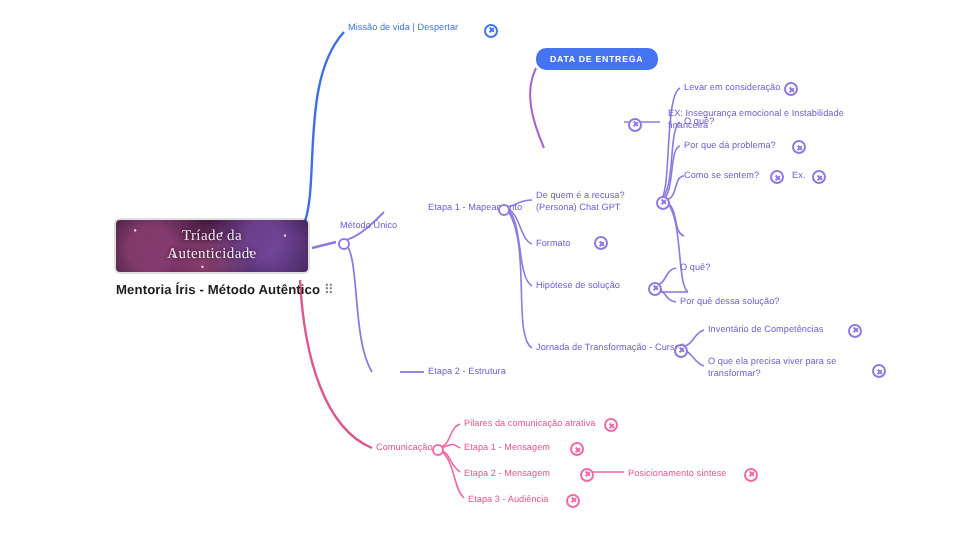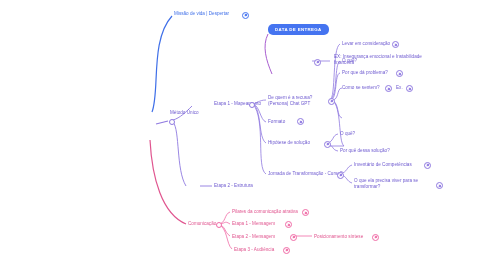--- a/index.html
+++ b/index.html
@@ -114,20 +114,32 @@
     <path d="M218 224 C226 224 224 214 230 212" fill="none" stroke="#f06ba6" stroke-width=".8"></path>
     <path d="M218 224 C226 224 224 220 230 224" fill="none" stroke="#f06ba6" stroke-width=".8"></path>
     <path d="M218 224 C226 226 224 232 230 236" fill="none" stroke="#f06ba6" stroke-width=".8"></path>
     <path d="M218 224 C228 228 226 244 232 249" fill="none" stroke="#f06ba6" stroke-width=".8"></path>
 
     <path d="M296 236 L312 236" fill="none" stroke="#f06ba6" stroke-width=".8"></path>
 
     <path d="M200 186 L212 186" fill="none" stroke="#8f79e0" stroke-width=".9"></path>
   </svg>
 
+  <div class="node central">
+    <div class="art">
+      <div class="title">
+        <span>Tríade da</span><br>
+        <span>Autenticidade</span>
+      </div>
+    </div>
+    <div class="caption">
+      <span>Mentoria Íris - Método Autêntico</span>
+      <span class="dots">⠿</span>
+    </div>
+  </div>
 
   <div class="node lab blue" style="left:174px;top:11px;">Missão de vida | Despertar</div>
   <div class="cap blue" style="left:242px;top:11.5px;">
       <i class="x"></i>
       <i class="y"></i>
     </div>
 
   <div class="node badge">DATA DE ENTREGA</div>
 
   <div class="node lab" style="left:170px;top:110px;">Método Único</div>

